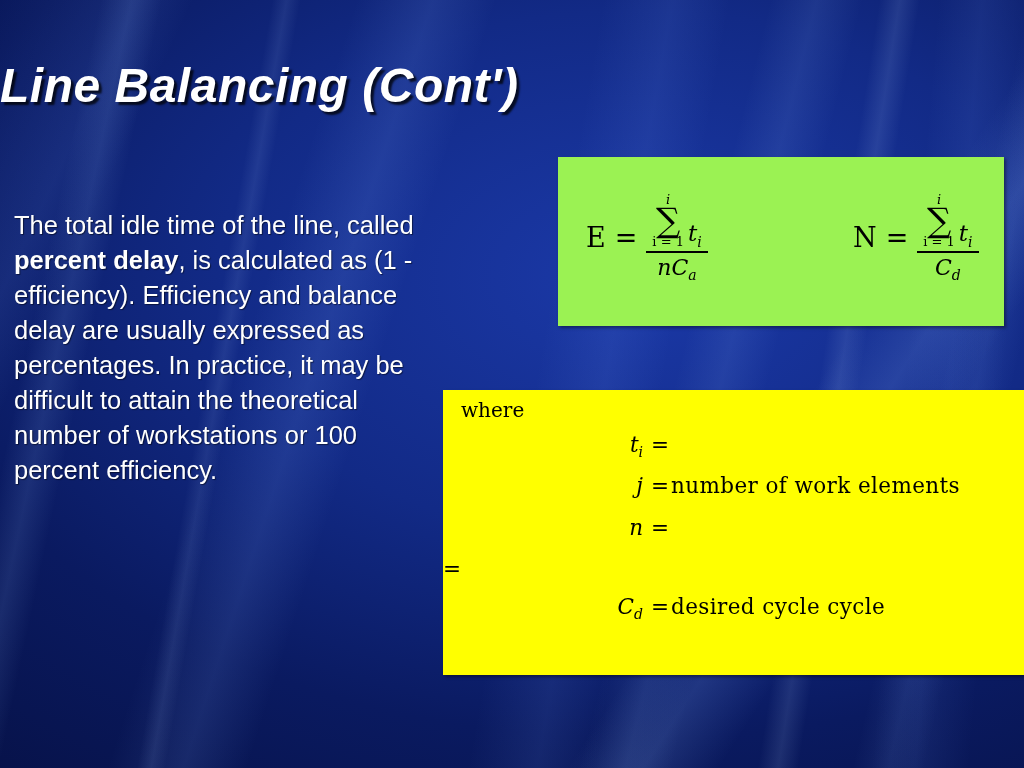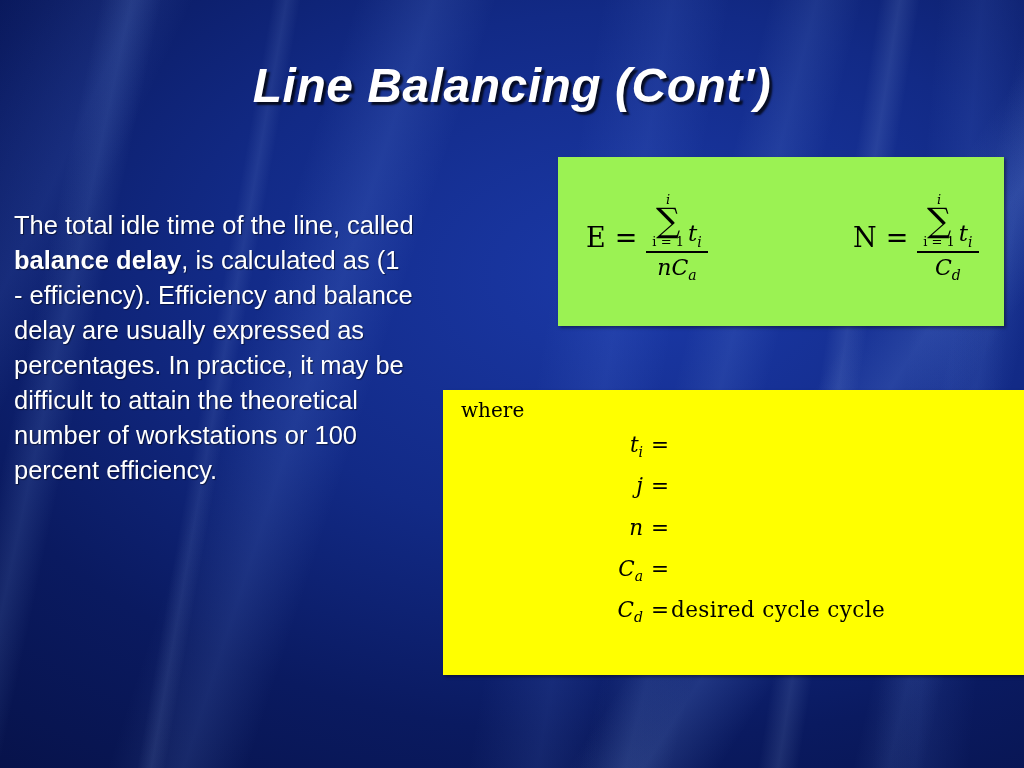--- a/index.html
+++ b/index.html
@@ -32,21 +32,21 @@
   .sheen.b { left: 20%; width: 28px;  background: linear-gradient(90deg, rgba(255,255,255,0), rgba(170,200,255,0.10), rgba(255,255,255,0)); transform: rotate(10deg); }
   .sheen.c { left: 66%; width: 90px;  background: linear-gradient(90deg, rgba(255,255,255,0), rgba(150,190,255,0.10), rgba(255,255,255,0)); transform: rotate(14deg); }
   .sheen.d { left: 80%; width: 40px;  background: linear-gradient(90deg, rgba(255,255,255,0), rgba(180,210,255,0.12), rgba(255,255,255,0)); transform: rotate(9deg); }
   .sheen.e { left: 92%; width: 70px;  background: linear-gradient(90deg, rgba(255,255,255,0), rgba(140,180,255,0.09), rgba(255,255,255,0)); transform: rotate(13deg); }
 
   .title {
     position: absolute;
     top: 58px;
     left: 0;
     width: 100%;
-    text-align: center;
+    text-align: left;
     color: #ffffff;
     font-size: 48px;
     font-weight: bold;
     font-style: italic;
     letter-spacing: 0.5px;
     text-shadow: 3px 3px 2px rgba(0,0,0,0.75);
   }
 
   .body-text {
     position: absolute;
@@ -167,21 +167,21 @@
 <div class="slide">
   <div class="sheen a"></div>
   <div class="sheen b"></div>
   <div class="sheen c"></div>
   <div class="sheen d"></div>
   <div class="sheen e"></div>
 
   <div class="title">Line Balancing (Cont')</div>
 
   <div class="body-text">
-    <span>The total idle time of the line, called </span><b>balance delay</b><span>, is calculated as (1 - efficiency). Efficiency and balance delay are usually expressed as percentages. In practice, it may be difficult to attain the theoretical number of workstations or 100 percent efficiency.</span>
+    <span>The total idle time of the line, called </span><b>percent delay</b><span>, is calculated as (1 - efficiency). Efficiency and balance delay are usually expressed as percentages. In practice, it may be difficult to attain the theoretical number of workstations or 100 percent efficiency.</span>
   </div>
 
   <div class="formula-box">
 
     <div class="eq-row" style="left:28px; top:36px;">
       <span class="eq-lhs">E</span>
       <span class="eq-lhs">=</span>
       <span class="frac">
         <span class="num">
           <span class="sum-stack">
@@ -219,29 +219,29 @@
     <div class="where-list">
 
       <div class="where-line">
         <span class="sym"><span>t</span><span class="sub">i</span></span>
         <span class="eqs">=</span>
       </div>
 
       <div class="where-line">
         <span class="sym"><span>j</span><span class="sub"></span></span>
         <span class="eqs">=</span>
+        <span class="desc">number of work elements</span>
       </div>
 
       <div class="where-line">
         <span class="sym"><span>n</span><span class="sub"></span></span>
         <span class="eqs">=</span>
       </div>
 
       <div class="where-line">
-        <span class="sym"><span>C</span><span class="sub">a</span></span>
         <span class="eqs">=</span>
       </div>
 
       <div class="where-line">
         <span class="sym"><span>C</span><span class="sub">d</span></span>
         <span class="eqs">=</span>
         <span class="desc">desired cycle cycle</span>
       </div>
 
     </div>

